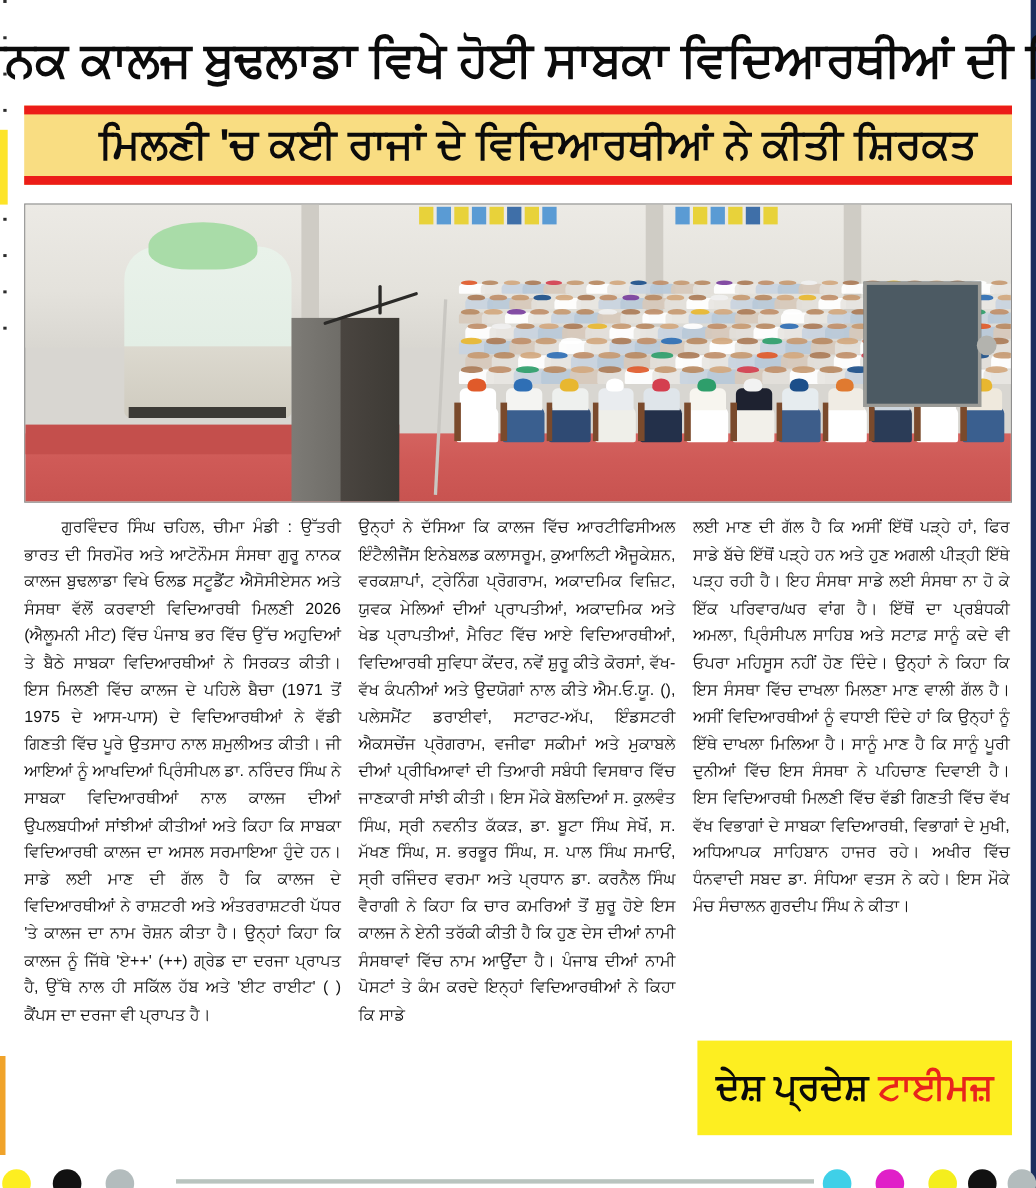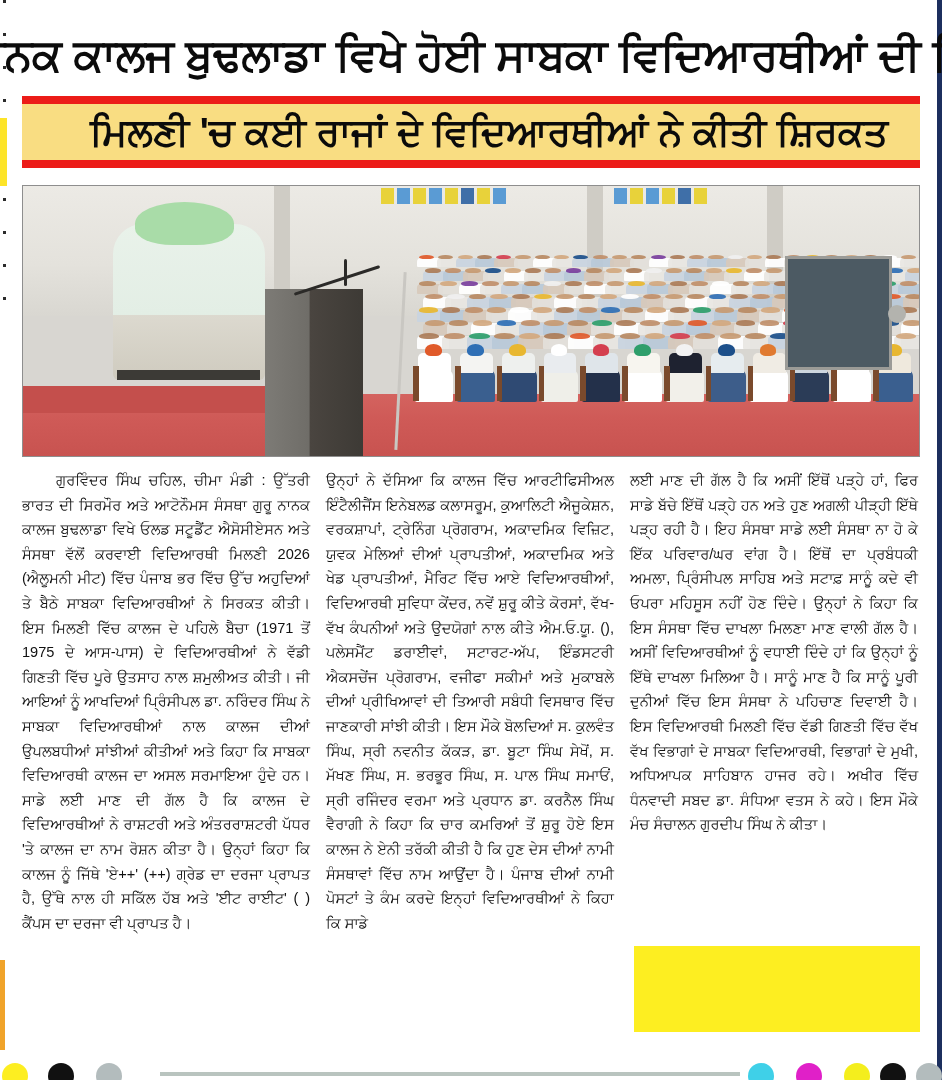--- a/index.html
+++ b/index.html
@@ -714,20 +714,25 @@
     </div>
     <div class="col">
       <p>ਉਨ੍ਹਾਂ ਨੇ ਦੱਸਿਆ ਕਿ ਕਾਲਜ ਵਿੱਚ ਆਰਟੀਫਿਸੀਅਲ ਇੰਟੈਲੀਜੈਂਸ ਇਨੇਬਲਡ ਕਲਾਸਰੂਮ, ਕੁਆਲਿਟੀ ਐਜੂਕੇਸ਼ਨ, ਵਰਕਸ਼ਾਪਾਂ, ਟ੍ਰੇਨਿੰਗ ਪ੍ਰੋਗਰਾਮ, ਅਕਾਦਮਿਕ ਵਿਜ਼ਿਟ, ਯੁਵਕ ਮੇਲਿਆਂ ਦੀਆਂ ਪ੍ਰਾਪਤੀਆਂ, ਅਕਾਦਮਿਕ ਅਤੇ ਖੇਡ ਪ੍ਰਾਪਤੀਆਂ, ਮੈਰਿਟ ਵਿੱਚ ਆਏ ਵਿਦਿਆਰਥੀਆਂ, ਵਿਦਿਆਰਥੀ ਸੁਵਿਧਾ ਕੇਂਦਰ, ਨਵੇਂ ਸ਼ੁਰੂ ਕੀਤੇ ਕੋਰਸਾਂ, ਵੱਖ-ਵੱਖ ਕੰਪਨੀਆਂ ਅਤੇ ਉਦਯੋਗਾਂ ਨਾਲ ਕੀਤੇ ਐਮ.ਓ.ਯੂ. (), ਪਲੇਸਮੈਂਟ ਡਰਾਈਵਾਂ, ਸਟਾਰਟ-ਅੱਪ, ਇੰਡਸਟਰੀ ਐਕਸਚੇਂਜ ਪ੍ਰੋਗਰਾਮ, ਵਜੀਫਾ ਸਕੀਮਾਂ ਅਤੇ ਮੁਕਾਬਲੇ ਦੀਆਂ ਪ੍ਰੀਖਿਆਵਾਂ ਦੀ ਤਿਆਰੀ ਸਬੰਧੀ ਵਿਸਥਾਰ ਵਿੱਚ ਜਾਣਕਾਰੀ ਸਾਂਝੀ ਕੀਤੀ। ਇਸ ਮੌਕੇ ਬੋਲਦਿਆਂ ਸ. ਕੁਲਵੰਤ ਸਿੰਘ, ਸ੍ਰੀ ਨਵਨੀਤ ਕੱਕੜ, ਡਾ. ਬੂਟਾ ਸਿੰਘ ਸੇਖੋਂ, ਸ. ਮੱਖਣ ਸਿੰਘ, ਸ. ਭਰਭੂਰ ਸਿੰਘ, ਸ. ਪਾਲ ਸਿੰਘ ਸਮਾਓਂ, ਸ੍ਰੀ ਰਜਿੰਦਰ ਵਰਮਾ ਅਤੇ ਪ੍ਰਧਾਨ ਡਾ. ਕਰਨੈਲ ਸਿੰਘ ਵੈਰਾਗੀ ਨੇ ਕਿਹਾ ਕਿ ਚਾਰ ਕਮਰਿਆਂ ਤੋਂ ਸ਼ੁਰੂ ਹੋਏ ਇਸ ਕਾਲਜ ਨੇ ਏਨੀ ਤਰੱਕੀ ਕੀਤੀ ਹੈ ਕਿ ਹੁਣ ਦੇਸ ਦੀਆਂ ਨਾਮੀ ਸੰਸਥਾਵਾਂ ਵਿੱਚ ਨਾਮ ਆਉਂਦਾ ਹੈ। ਪੰਜਾਬ ਦੀਆਂ ਨਾਮੀ ਪੋਸਟਾਂ ਤੇ ਕੰਮ ਕਰਦੇ ਇਨ੍ਹਾਂ ਵਿਦਿਆਰਥੀਆਂ ਨੇ ਕਿਹਾ ਕਿ ਸਾਡੇ</p>
     </div>
     <div class="col">
       <p>ਲਈ ਮਾਣ ਦੀ ਗੱਲ ਹੈ ਕਿ ਅਸੀਂ ਇੱਥੋਂ ਪੜ੍ਹੇ ਹਾਂ, ਫਿਰ ਸਾਡੇ ਬੱਚੇ ਇੱਥੋਂ ਪੜ੍ਹੇ ਹਨ ਅਤੇ ਹੁਣ ਅਗਲੀ ਪੀੜ੍ਹੀ ਇੱਥੇ ਪੜ੍ਹ ਰਹੀ ਹੈ। ਇਹ ਸੰਸਥਾ ਸਾਡੇ ਲਈ ਸੰਸਥਾ ਨਾ ਹੋ ਕੇ ਇੱਕ ਪਰਿਵਾਰ/ਘਰ ਵਾਂਗ ਹੈ। ਇੱਥੋਂ ਦਾ ਪ੍ਰਬੰਧਕੀ ਅਮਲਾ, ਪ੍ਰਿੰਸੀਪਲ ਸਾਹਿਬ ਅਤੇ ਸਟਾਫ਼ ਸਾਨੂੰ ਕਦੇ ਵੀ ਓਪਰਾ ਮਹਿਸੂਸ ਨਹੀਂ ਹੋਣ ਦਿੰਦੇ। ਉਨ੍ਹਾਂ ਨੇ ਕਿਹਾ ਕਿ ਇਸ ਸੰਸਥਾ ਵਿੱਚ ਦਾਖਲਾ ਮਿਲਣਾ ਮਾਣ ਵਾਲੀ ਗੱਲ ਹੈ। ਅਸੀਂ ਵਿਦਿਆਰਥੀਆਂ ਨੂੰ ਵਧਾਈ ਦਿੰਦੇ ਹਾਂ ਕਿ ਉਨ੍ਹਾਂ ਨੂੰ ਇੱਥੇ ਦਾਖਲਾ ਮਿਲਿਆ ਹੈ। ਸਾਨੂੰ ਮਾਣ ਹੈ ਕਿ ਸਾਨੂੰ ਪੂਰੀ ਦੁਨੀਆਂ ਵਿੱਚ ਇਸ ਸੰਸਥਾ ਨੇ ਪਹਿਚਾਣ ਦਿਵਾਈ ਹੈ। ਇਸ ਵਿਦਿਆਰਥੀ ਮਿਲਣੀ ਵਿੱਚ ਵੱਡੀ ਗਿਣਤੀ ਵਿੱਚ ਵੱਖ ਵੱਖ ਵਿਭਾਗਾਂ ਦੇ ਸਾਬਕਾ ਵਿਦਿਆਰਥੀ, ਵਿਭਾਗਾਂ ਦੇ ਮੁਖੀ, ਅਧਿਆਪਕ ਸਾਹਿਬਾਨ ਹਾਜਰ ਰਹੇ। ਅਖੀਰ ਵਿੱਚ ਧੰਨਵਾਦੀ ਸਬਦ ਡਾ. ਸੰਧਿਆ ਵਤਸ ਨੇ ਕਹੇ। ਇਸ ਮੌਕੇ ਮੰਚ ਸੰਚਾਲਨ ਗੁਰਦੀਪ ਸਿੰਘ ਨੇ ਕੀਤਾ।</p>
     </div>
   </div>
 
   <div class="logo-block">
+    <div class="logo-line1">
+      <span class="logo-word-black">ਦੇਸ਼</span>
+      <span class="logo-word-black">ਪ੍ਰਦੇਸ਼</span>
+      <span class="logo-word-red">ਟਾਈਮਜ਼</span>
+    </div>
   </div>
 
   <div class="reg-dots">
     <div class="reg-rule"></div>
     <div class="reg-dot" style="left:2px;   background:#fdee21;"></div>
     <div class="reg-dot" style="left:48px;  background:#111111;"></div>
     <div class="reg-dot" style="left:96px;  background:#b3bcbd;"></div>
     <div class="reg-dot" style="left:748px; background:#3fd0e8;"></div>
     <div class="reg-dot" style="left:796px; background:#e020c8;"></div>
     <div class="reg-dot" style="left:844px; background:#f4ee1d;"></div>

